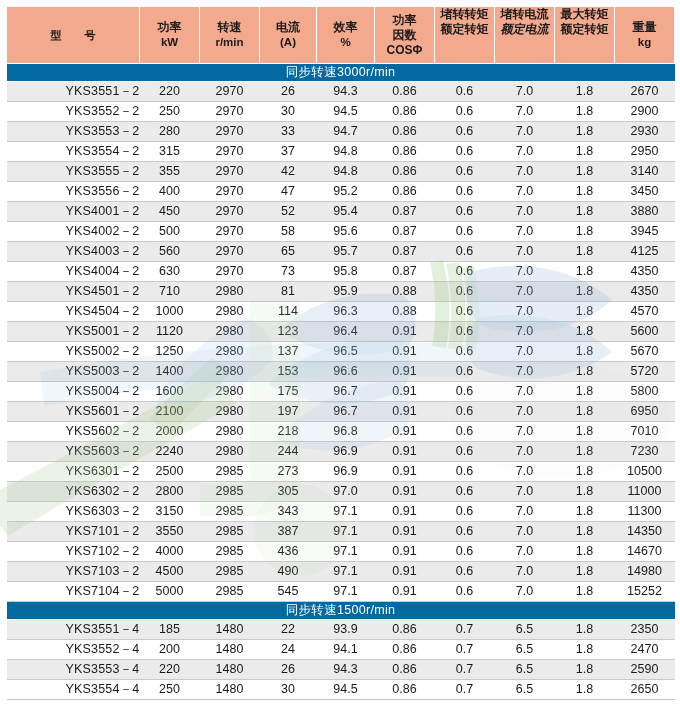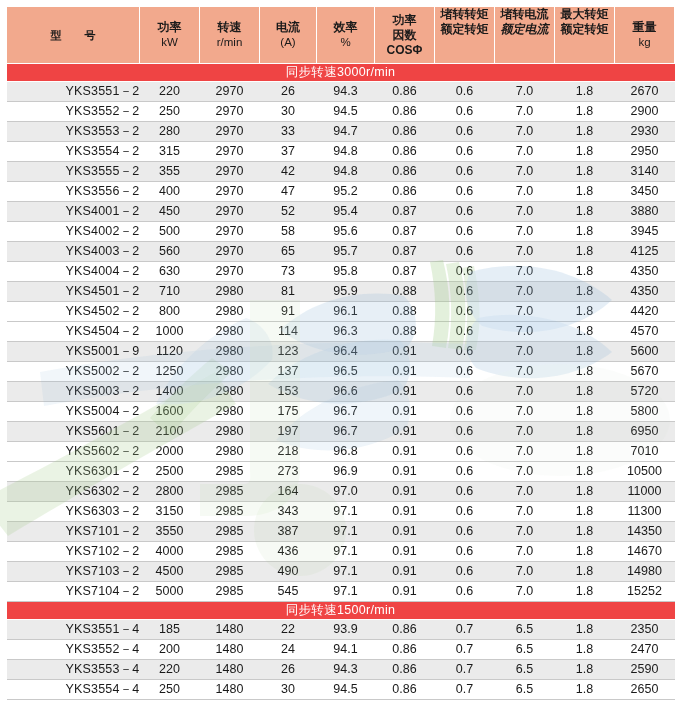--- a/index.html
+++ b/index.html
@@ -68,21 +68,21 @@
   }
   thead th.h-tall {
     height: 56px;
   }
   .h-model-text {
     font-size: 11px;
     letter-spacing: 6px;
     padding-left: 6px;
   }
   .h-unit {
-    font-weight: normal;
+    font-weight: bold;
     font-size: 11.5px;
     display: block;
   }
   .h-main {
     display: block;
     font-size: 12px;
     font-weight: bold;
   }
   .h-stack {
     display: flex;
@@ -98,21 +98,21 @@
     margin-left: 36px;
   }
   .frac {
     display: flex;
     flex-direction: column;
     height: 56px;
   }
 
   
   td.section-band {
-    background: #ef4444;
+    background: #0369a1;
     color: #ffffff;
     font-size: 12.5px;
     font-weight: normal;
     text-align: center;
     height: 17px;
     line-height: 17px;
     padding: 0;
     border: none;
     border-bottom: 1px solid #ffffff;
     letter-spacing: 0.3px;
@@ -380,45 +380,33 @@
           <td class="cell">2980</td>
           <td class="cell">81</td>
           <td class="cell">95.9</td>
           <td class="cell">0.88</td>
           <td class="cell">0.6</td>
           <td class="cell">7.0</td>
           <td class="cell">1.8</td>
           <td class="cell">4350</td>
         </tr>
         <tr class="row-even">
-          <td class="cell model-cell">YKS4502－2</td>
-          <td class="cell">800</td>
-          <td class="cell">2980</td>
-          <td class="cell">91</td>
-          <td class="cell">96.1</td>
-          <td class="cell">0.88</td>
-          <td class="cell">0.6</td>
-          <td class="cell">7.0</td>
-          <td class="cell">1.8</td>
-          <td class="cell">4420</td>
-        </tr>
-        <tr class="row-even">
           <td class="cell model-cell">YKS4504－2</td>
           <td class="cell">1000</td>
           <td class="cell">2980</td>
           <td class="cell">114</td>
           <td class="cell">96.3</td>
           <td class="cell">0.88</td>
           <td class="cell">0.6</td>
           <td class="cell">7.0</td>
           <td class="cell">1.8</td>
           <td class="cell">4570</td>
         </tr>
         <tr class="row-odd">
-          <td class="cell model-cell">YKS5001－9</td>
+          <td class="cell model-cell">YKS5001－2</td>
           <td class="cell">1120</td>
           <td class="cell">2980</td>
           <td class="cell">123</td>
           <td class="cell">96.4</td>
           <td class="cell">0.91</td>
           <td class="cell">0.6</td>
           <td class="cell">7.0</td>
           <td class="cell">1.8</td>
           <td class="cell">5600</td>
         </tr>
@@ -474,38 +462,50 @@
           <td class="cell model-cell">YKS5602－2</td>
           <td class="cell">2000</td>
           <td class="cell">2980</td>
           <td class="cell">218</td>
           <td class="cell">96.8</td>
           <td class="cell">0.91</td>
           <td class="cell">0.6</td>
           <td class="cell">7.0</td>
           <td class="cell">1.8</td>
           <td class="cell">7010</td>
+        </tr>
+        <tr class="row-odd">
+          <td class="cell model-cell">YKS5603－2</td>
+          <td class="cell">2240</td>
+          <td class="cell">2980</td>
+          <td class="cell">244</td>
+          <td class="cell">96.9</td>
+          <td class="cell">0.91</td>
+          <td class="cell">0.6</td>
+          <td class="cell">7.0</td>
+          <td class="cell">1.8</td>
+          <td class="cell">7230</td>
         </tr>
         <tr class="row-even">
           <td class="cell model-cell">YKS6301－2</td>
           <td class="cell">2500</td>
           <td class="cell">2985</td>
           <td class="cell">273</td>
           <td class="cell">96.9</td>
           <td class="cell">0.91</td>
           <td class="cell">0.6</td>
           <td class="cell">7.0</td>
           <td class="cell">1.8</td>
           <td class="cell">10500</td>
         </tr>
         <tr class="row-odd">
           <td class="cell model-cell">YKS6302－2</td>
           <td class="cell">2800</td>
           <td class="cell">2985</td>
-          <td class="cell">164</td>
+          <td class="cell">305</td>
           <td class="cell">97.0</td>
           <td class="cell">0.91</td>
           <td class="cell">0.6</td>
           <td class="cell">7.0</td>
           <td class="cell">1.8</td>
           <td class="cell">11000</td>
         </tr>
         <tr class="row-even">
           <td class="cell model-cell">YKS6303－2</td>
           <td class="cell">3150</td>

